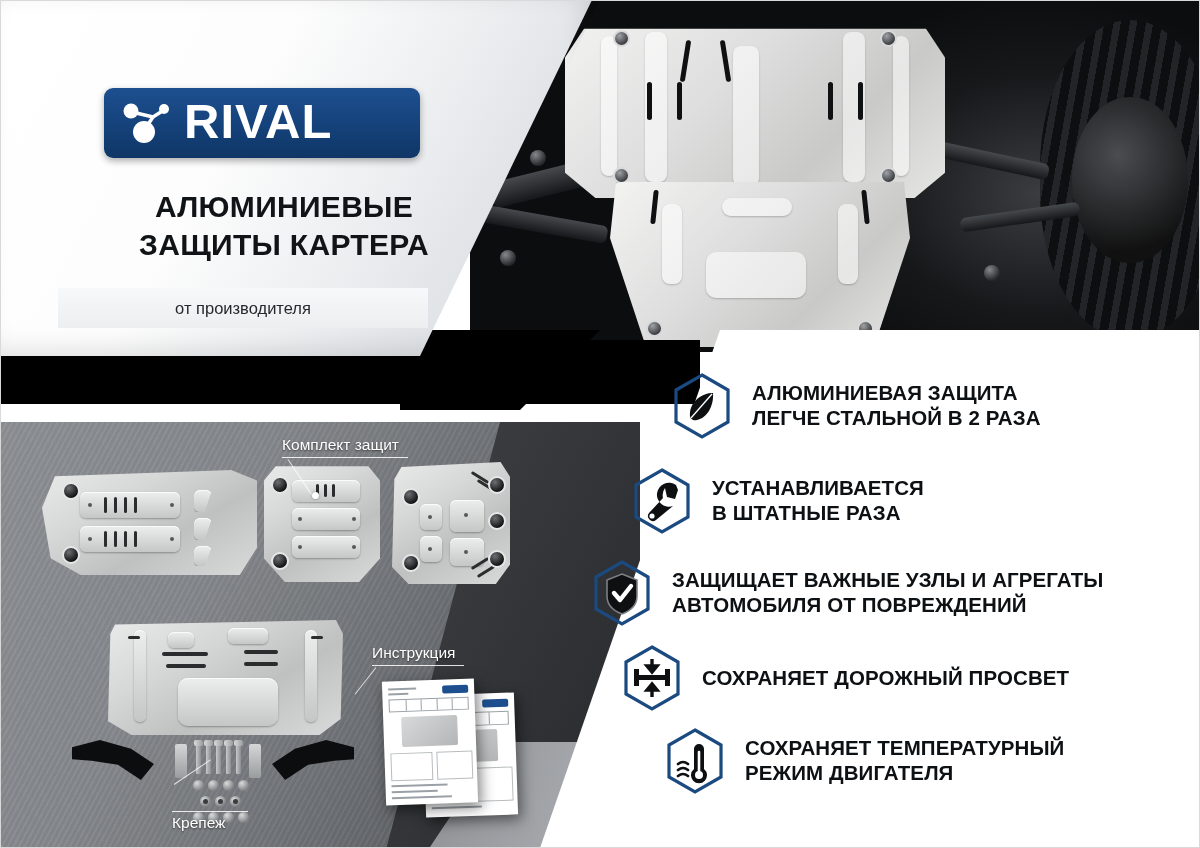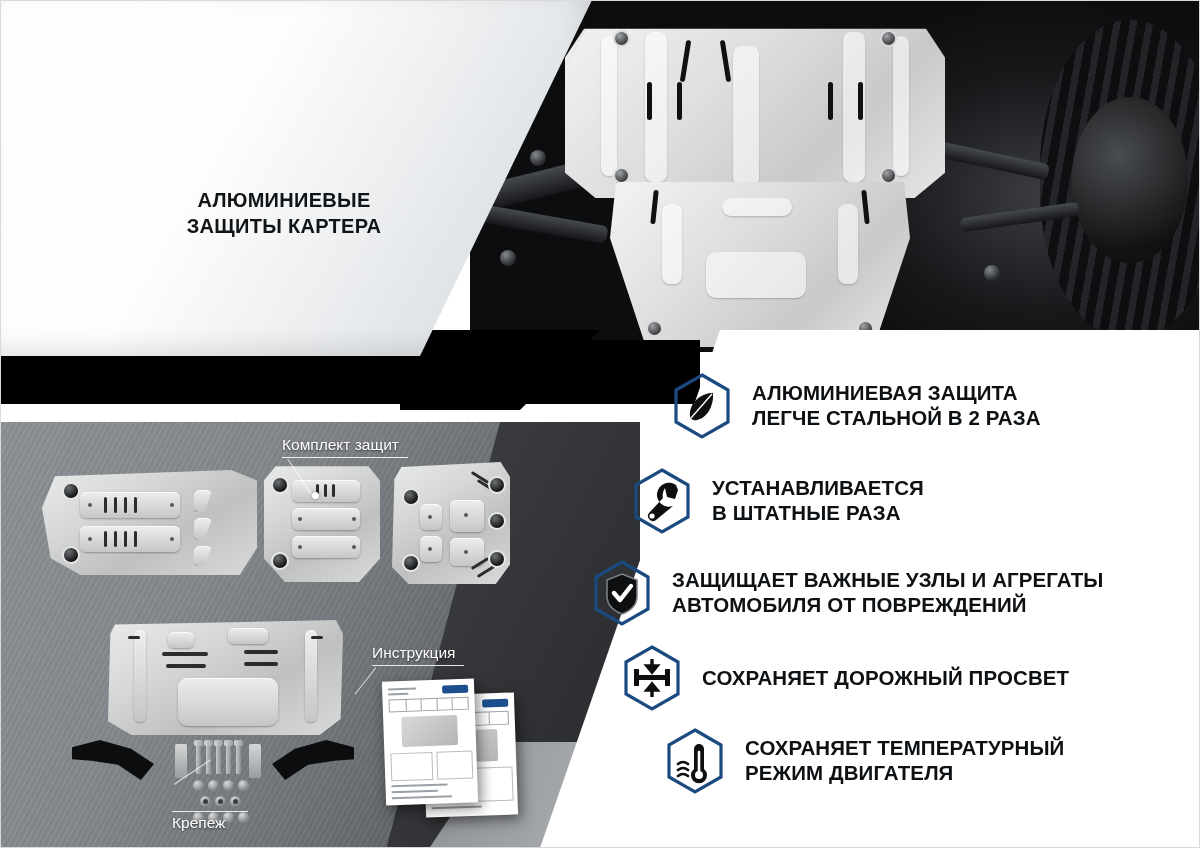--- a/index.html
+++ b/index.html
@@ -96,21 +96,21 @@
     box-shadow:0 3px 7px rgba(0,0,0,.33);
   }
   .logo-mark{margin-left:16px;width:54px;height:50px;flex:none;}
   .logo-word{
     color:#ffffff;font-size:49px;font-weight:bold;letter-spacing:1px;
     font-family:"Liberation Sans", sans-serif;line-height:1;
     padding-bottom:4px;
   }
   .headline{
     position:absolute;left:104px;top:188px;width:360px;text-align:center;
-    color:#111417;font-size:20px;font-weight:bold;line-height:1.28;
+    color:#111417;font-size:30px;font-weight:bold;line-height:1.28;
     letter-spacing:.3px;
   }
   .subbar{
     position:absolute;left:58px;top:288px;width:370px;height:40px;
     background:linear-gradient(180deg,#f7f8f9,#eceef0);
     display:flex;align-items:center;justify-content:center;
   }
   .subbar span{color:#26292c;font-size:16.5px;}
 
   
@@ -282,24 +282,40 @@
     </div>
 
   </div>
 
   <div class="band-black"></div>
   <div class="band-black-edge"></div>
 
   <div class="panel-left"></div>
   <div class="panel-left-shadow"></div>
 
+  <div class="logo-box">
+    <svg class="logo-mark" viewBox="0 0 54 50">
+      <g stroke="#ffffff" stroke-width="3.4" fill="none">
+        <line x1="12" y1="14" x2="33" y2="19"></line>
+        <line x1="33" y1="19" x2="44" y2="12"></line>
+        <line x1="33" y1="19" x2="25" y2="31"></line>
+      </g>
+      <circle cx="11" cy="13" r="7.5" fill="#ffffff"></circle>
+      <circle cx="44" cy="11" r="5" fill="#ffffff"></circle>
+      <circle cx="24" cy="34" r="11" fill="#ffffff"></circle>
+    </svg>
+    <div class="logo-word">RIVAL</div>
+  </div>
 
   <div class="headline" style="white-space:pre-line;">АЛЮМИНИЕВЫЕ
 ЗАЩИТЫ КАРТЕРА</div>
 
+  <div class="subbar">
+    <span>от производителя</span>
+  </div>
 
   <div class="products">
     <div class="prod-diag"></div>
     <div class="prod-diag2"></div>
 
     <div class="plate" style="left:42px;top:48px;width:215px;height:105px;
                 clip-path:polygon(6% 6%,88% 0,100% 10%,100% 74%,92% 100%,18% 100%,4% 84%,0 36%);">
       <div class="pl-rib" style="left:38px;top:22px;width:100px;height:26px;"></div>
       <div class="pl-rib" style="left:38px;top:56px;width:100px;height:26px;"></div>
       <div class="pl-slot" style="left:62px;top:27px;width:3px;height:16px;"></div>

